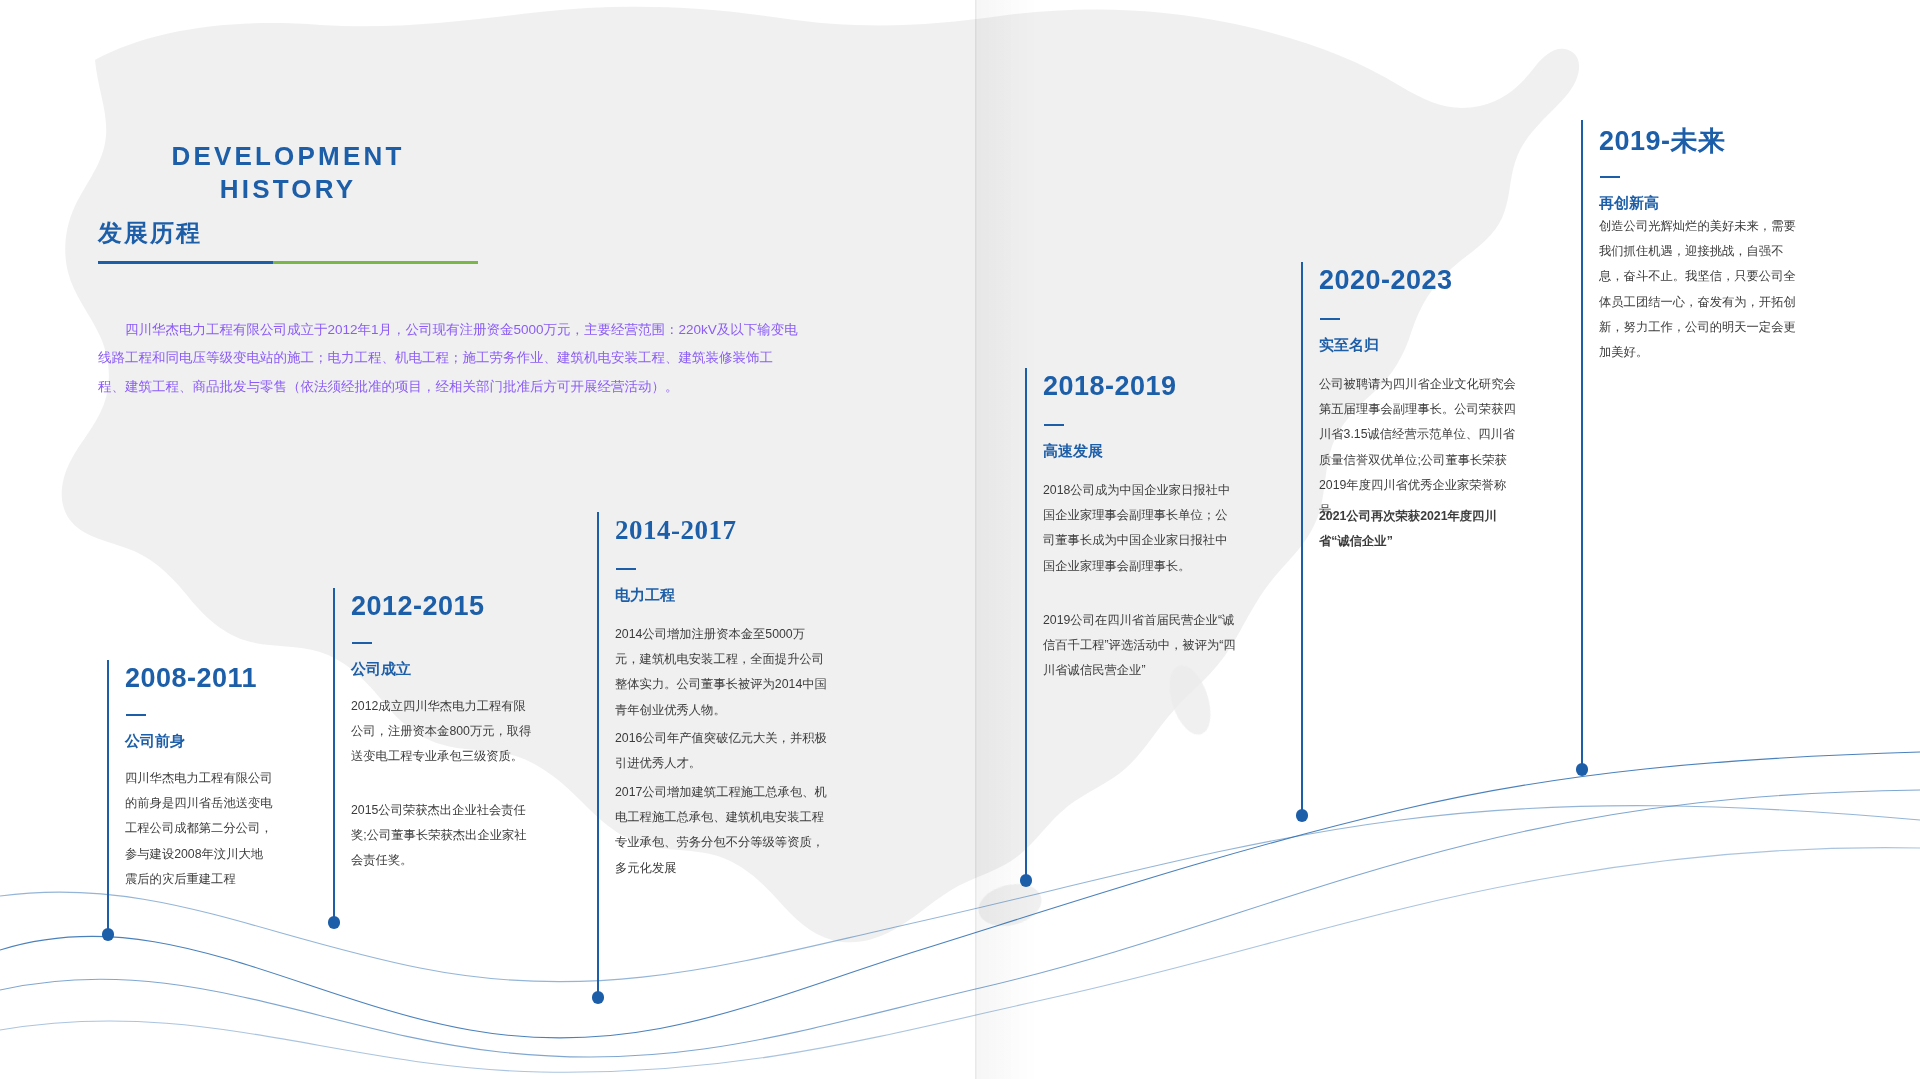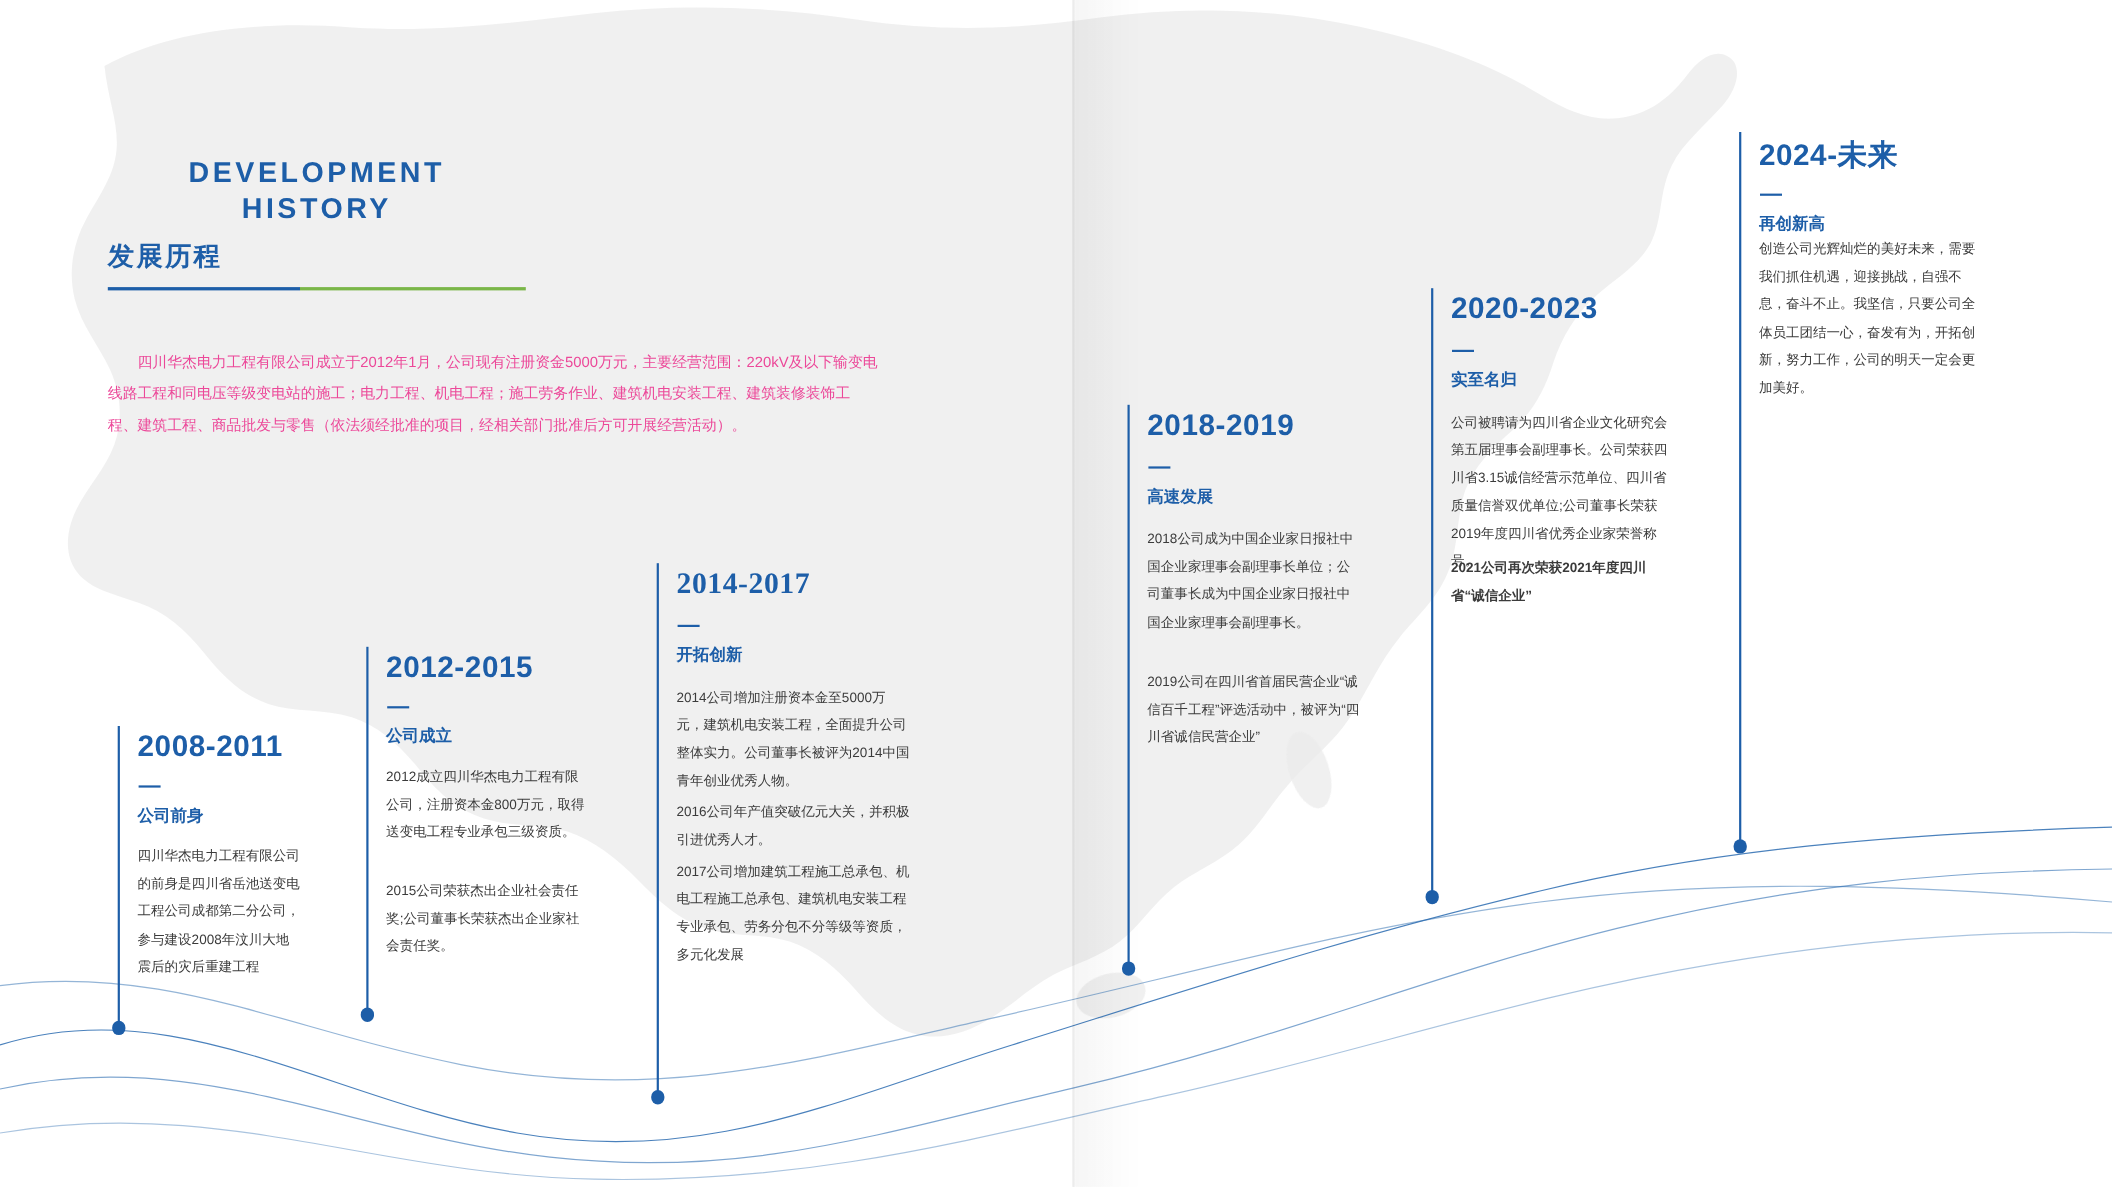--- a/index.html
+++ b/index.html
@@ -93,21 +93,21 @@
     background: linear-gradient(to right, #1d5ea8 0%, #1d5ea8 46%, #7ab648 46%, #7ab648 100%);
   }
 
   .intro {
     position: absolute;
     left: 98px;
     top: 316px;
     width: 700px;
     font-size: 13.5px;
     line-height: 2.1;
-    color: #ec4899;
+    color: #8b5cf6;
     text-indent: 27px;
     z-index: 5;
   }
 
   
   .node {
     position: absolute;
     z-index: 6;
   }
   .node .vline {
@@ -229,21 +229,21 @@
     <div class="subtitle" style="top:72px;">公司成立</div>
     <div class="para" style="top:106px; width:182px;">2012成立四川华杰电力工程有限公司，注册资本金800万元，取得送变电工程专业承包三级资质。</div>
     <div class="para" style="top:210px; width:182px;">2015公司荣获杰出企业社会责任奖;公司董事长荣获杰出企业家社会责任奖。</div>
   </div>
 
   <div class="node" style="left:597px; top:512px; width:250px; height:490px;">
     <div class="vline" style="height:486px;"></div>
     <div class="dot" style="top:479px;"></div>
     <div class="year" style="top:3px;font-family:Liberation Serif, serif;">2014-2017</div>
     <div class="dash" style="top:56px;"></div>
-    <div class="subtitle" style="top:74px;">开拓创新</div>
+    <div class="subtitle" style="top:74px;">电力工程</div>
     <div class="para" style="top:110px; width:212px;">2014公司增加注册资本金至5000万元，建筑机电安装工程，全面提升公司整体实力。公司董事长被评为2014中国青年创业优秀人物。</div>
     <div class="para" style="top:214px; width:212px;">2016公司年产值突破亿元大关，并积极引进优秀人才。</div>
     <div class="para" style="top:268px; width:212px;">2017公司增加建筑工程施工总承包、机电工程施工总承包、建筑机电安装工程专业承包、劳务分包不分等级等资质，多元化发展</div>
   </div>
 
   <div class="node" style="left:1025px; top:368px; width:230px; height:520px;">
     <div class="vline" style="height:513px;"></div>
     <div class="dot" style="top:506px;"></div>
     <div class="year" style="top:3px;">2018-2019</div>
     <div class="dash" style="top:56px;"></div>
@@ -258,19 +258,19 @@
     <div class="year" style="top:3px;">2020-2023</div>
     <div class="dash" style="top:56px;"></div>
     <div class="subtitle" style="top:74px;">实至名归</div>
     <div class="para" style="top:110px; width:208px;">公司被聘请为四川省企业文化研究会第五届理事会副理事长。公司荣获四川省3.15诚信经营示范单位、四川省质量信誉双优单位;公司董事长荣获2019年度四川省优秀企业家荣誉称号。</div>
     <div class="para" style="top:242px; width:208px; font-weight:bold;">2021公司再次荣获2021年度四川省“诚信企业”</div>
   </div>
 
   <div class="node" style="left:1581px; top:120px; width:230px; height:660px;">
     <div class="vline" style="height:650px;"></div>
     <div class="dot" style="top:643px;"></div>
-    <div class="year" style="top:3px;">2024-未来</div>
+    <div class="year" style="top:3px;">2019-未来</div>
     <div class="dash" style="top:56px;"></div>
     <div class="subtitle" style="top:74px;">再创新高</div>
     <div class="para" style="top:94px; width:200px;">创造公司光辉灿烂的美好未来，需要我们抓住机遇，迎接挑战，自强不息，奋斗不止。我坚信，只要公司全体员工团结一心，奋发有为，开拓创新，努力工作，公司的明天一定会更加美好。</div>
   </div>
 
 </div>
 
 </body></html>

